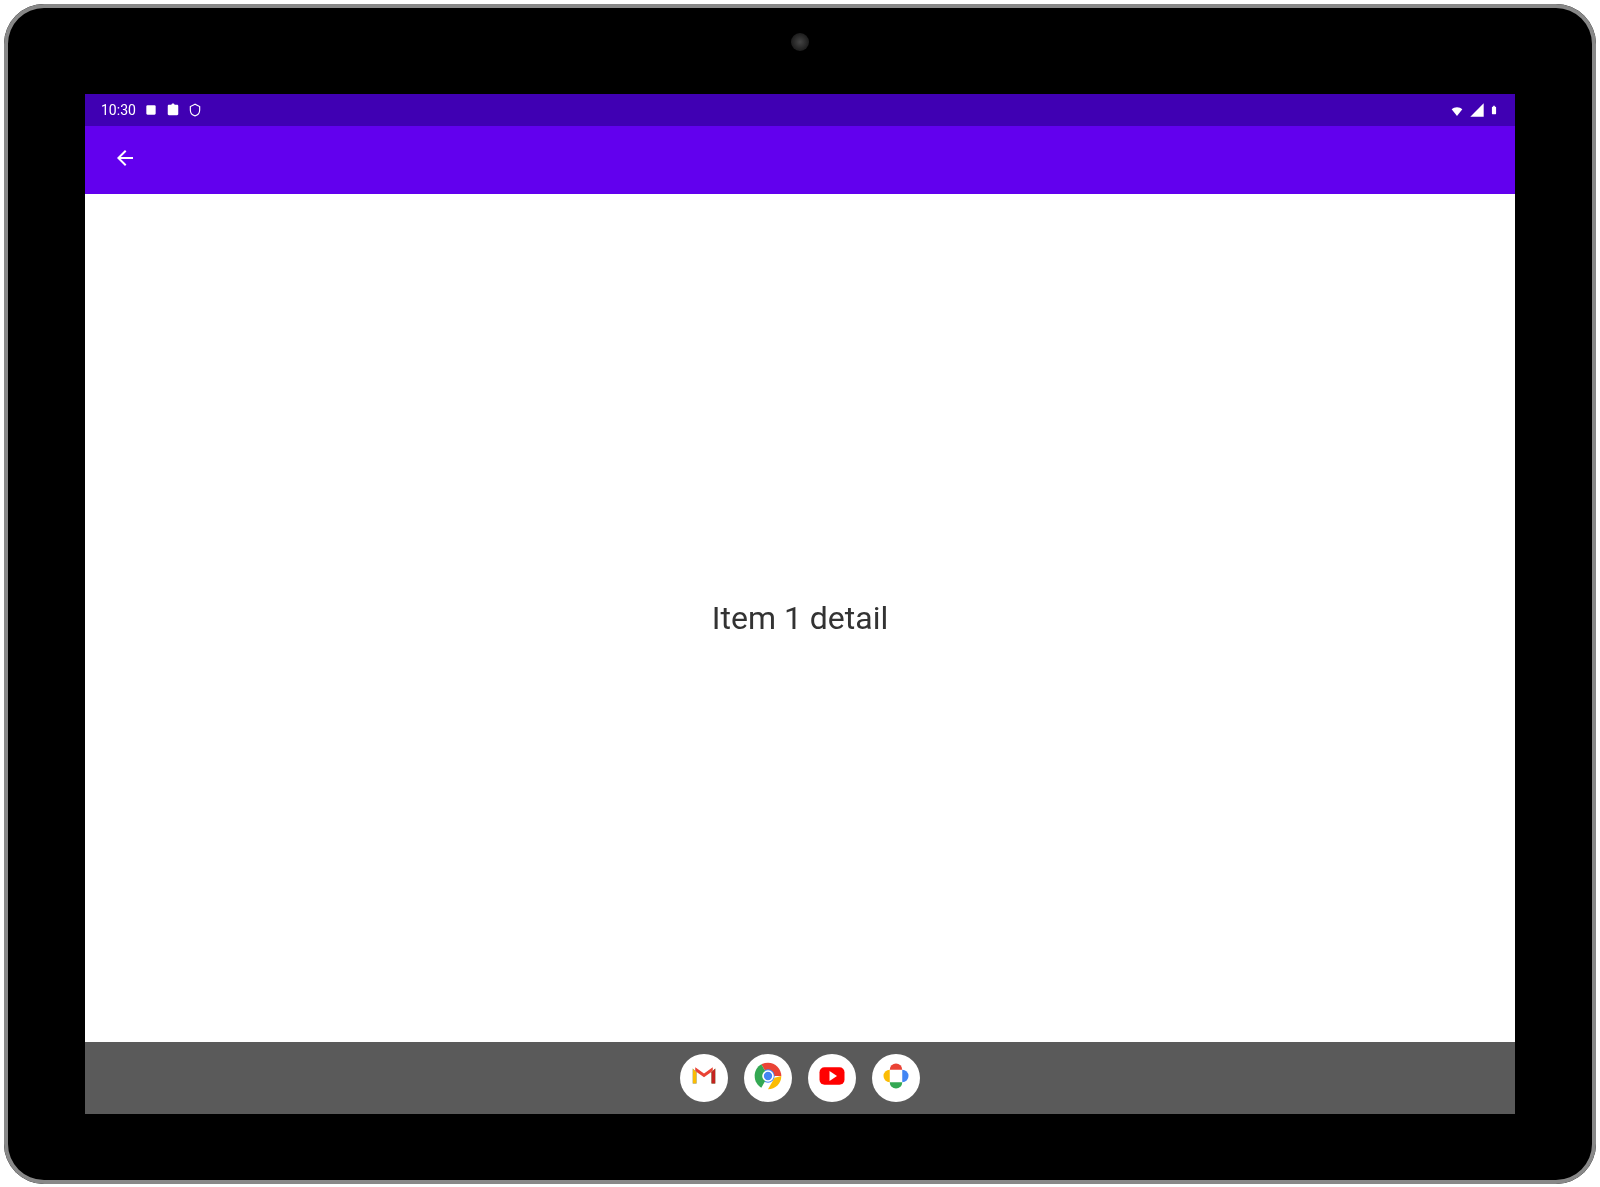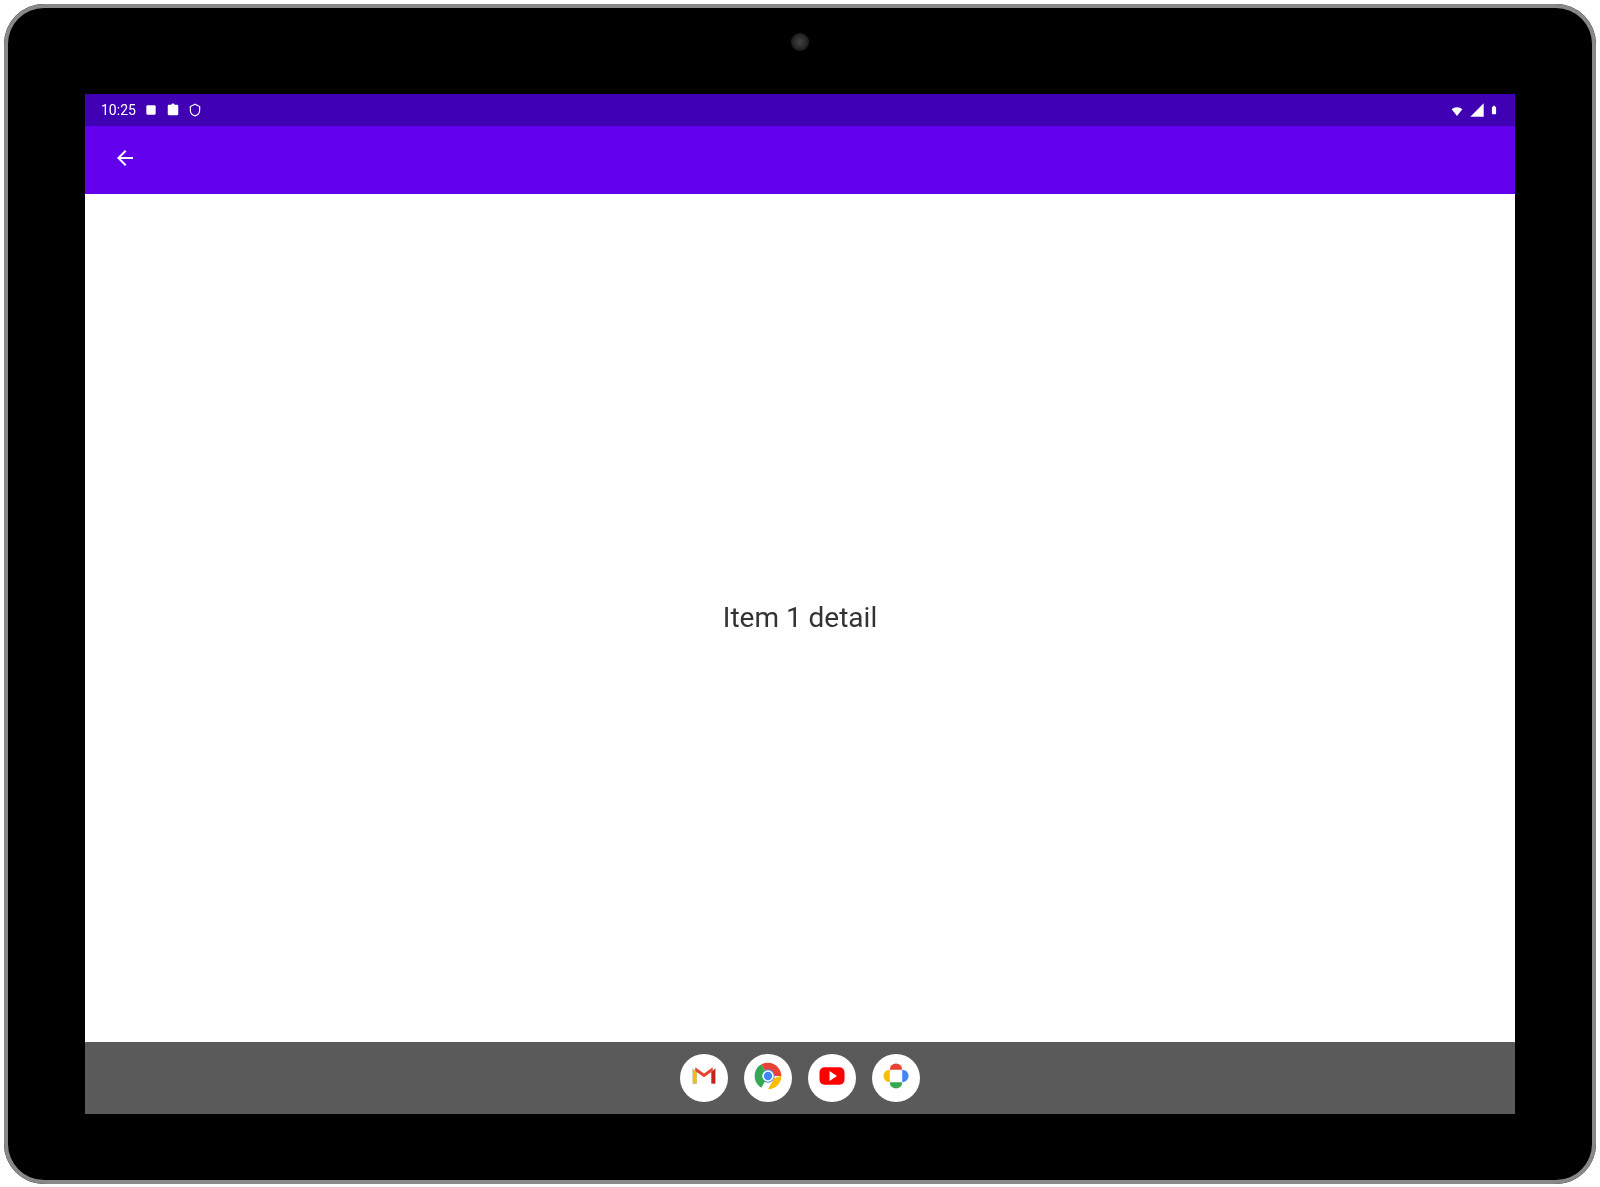--- a/index.html
+++ b/index.html
@@ -89,21 +89,21 @@
     }
     .content-area {
       width: 100%;
       height: calc(100% - 32px - 68px - 72px);
       background: #ffffff;
       display: flex;
       align-items: center;
       justify-content: center;
     }
     .detail-text {
-      font-size: 28px;
+      font-size: 32px;
       color: #333333;
       font-weight: 400;
     }
     .taskbar {
       position: absolute;
       bottom: 0;
       left: 0;
       width: 100%;
       height: 72px;
       background: #5a5a5a;
@@ -125,21 +125,21 @@
   </style>
 </head>
 <body>
 
 <div class="device-frame">
   <div class="camera"></div>
   <div class="screen">
 
     <div class="status-bar">
       <div class="status-left">
-        <span>10:25</span>
+        <span>10:30</span>
         <span class="status-icon">
           <svg width="14" height="14" viewBox="0 0 24 24" fill="#ffffff">
               <rect x="4" y="4" width="16" height="16" rx="2"></rect>
             </svg>
         </span>
         <span class="status-icon">
           <svg width="14" height="14" viewBox="0 0 24 24" fill="#ffffff">
               <path d="M19 3h-4.18C14.4 1.84 13.3 1 12 1s-2.4.84-2.82 2H5c-1.1 0-2 .9-2 2v14c0 1.1.9 2 2 2h14c1.1 0 2-.9 2-2V5c0-1.1-.9-2-2-2z"></path>
             </svg>
         </span>

